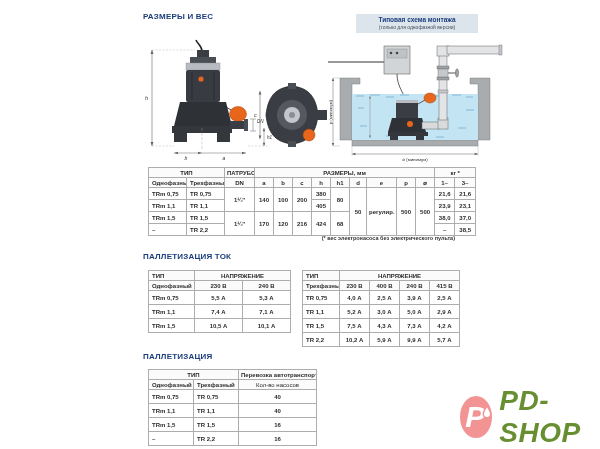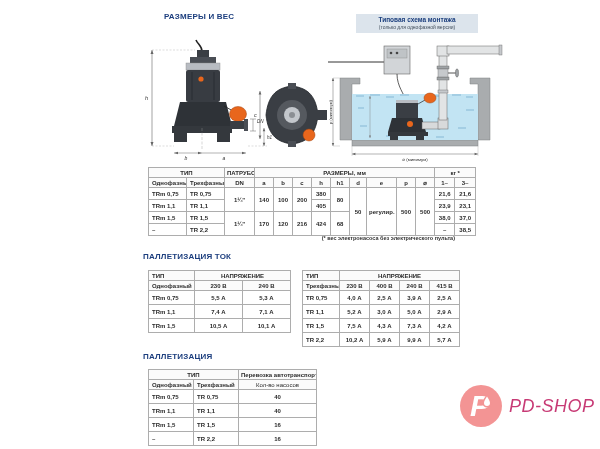--- a/index.html
+++ b/index.html
@@ -19,29 +19,29 @@
   .scheme-box{background:#dce4ec;text-align:center;padding:2px 0 3px 0;}
   .scheme-box .t1{font-size:6.5px;font-weight:bold;color:#1b3e7d;}
   .scheme-box .t2{font-size:5px;color:#44505e;margin-top:1px;}
   
   .logo{display:flex;align-items:center;gap:7px;opacity:.85;}
   .logo-circle{position:relative;width:42px;height:42px;border-radius:50%;background:#f18282;
         display:flex;align-items:center;justify-content:center;}
   .logo-circle .p{color:#fff;font-size:30px;font-weight:bold;font-style:italic;line-height:1;
         transform:translateX(-1px);}
   .logo-drop{position:absolute;top:9px;left:21px;}
-  .logo-text{font-size:18px;font-weight:400;font-style:italic;color:#be185d;letter-spacing:.5px;}
+  .logo-text{font-size:28px;font-weight:700;font-style:italic;color:#4d7c0f;letter-spacing:.5px;}
   svg text{font-family:"Liberation Sans",sans-serif;}
 </style>
 </head>
 <body>
 
 <div class="page">
 
-  <div class="abs sec-title" style="left:143px;top:12px;margin-left:21px;">РАЗМЕРЫ И ВЕС</div>
+  <div class="abs sec-title" style="left:143px;top:12px;">РАЗМЕРЫ И ВЕС</div>
 
   <svg class="abs" style="left:140px;top:36px;" width="138" height="126" viewBox="0 0 138 126">
 
     <line x1="12" y1="14" x2="12" y2="110" stroke="#666" stroke-width="0.6"></line>
     <path d="M12 14 l-1.5 4 h3 z M12 110 l-1.5 -4 h3 z" fill="#666"></path>
     <line x1="12" y1="14" x2="55" y2="14" stroke="#aaa" stroke-width="0.4" stroke-dasharray="2 1.5"></line>
     <line x1="12" y1="110" x2="34" y2="110" stroke="#aaa" stroke-width="0.4" stroke-dasharray="2 1.5"></line>
     <text x="5" y="64" font-size="5.5" font-style="italic" fill="#333">h</text>
 
     <path d="M62 16 C62 9 58 9 56 4" stroke="#222" fill="none" stroke-width="1.6"></path>

